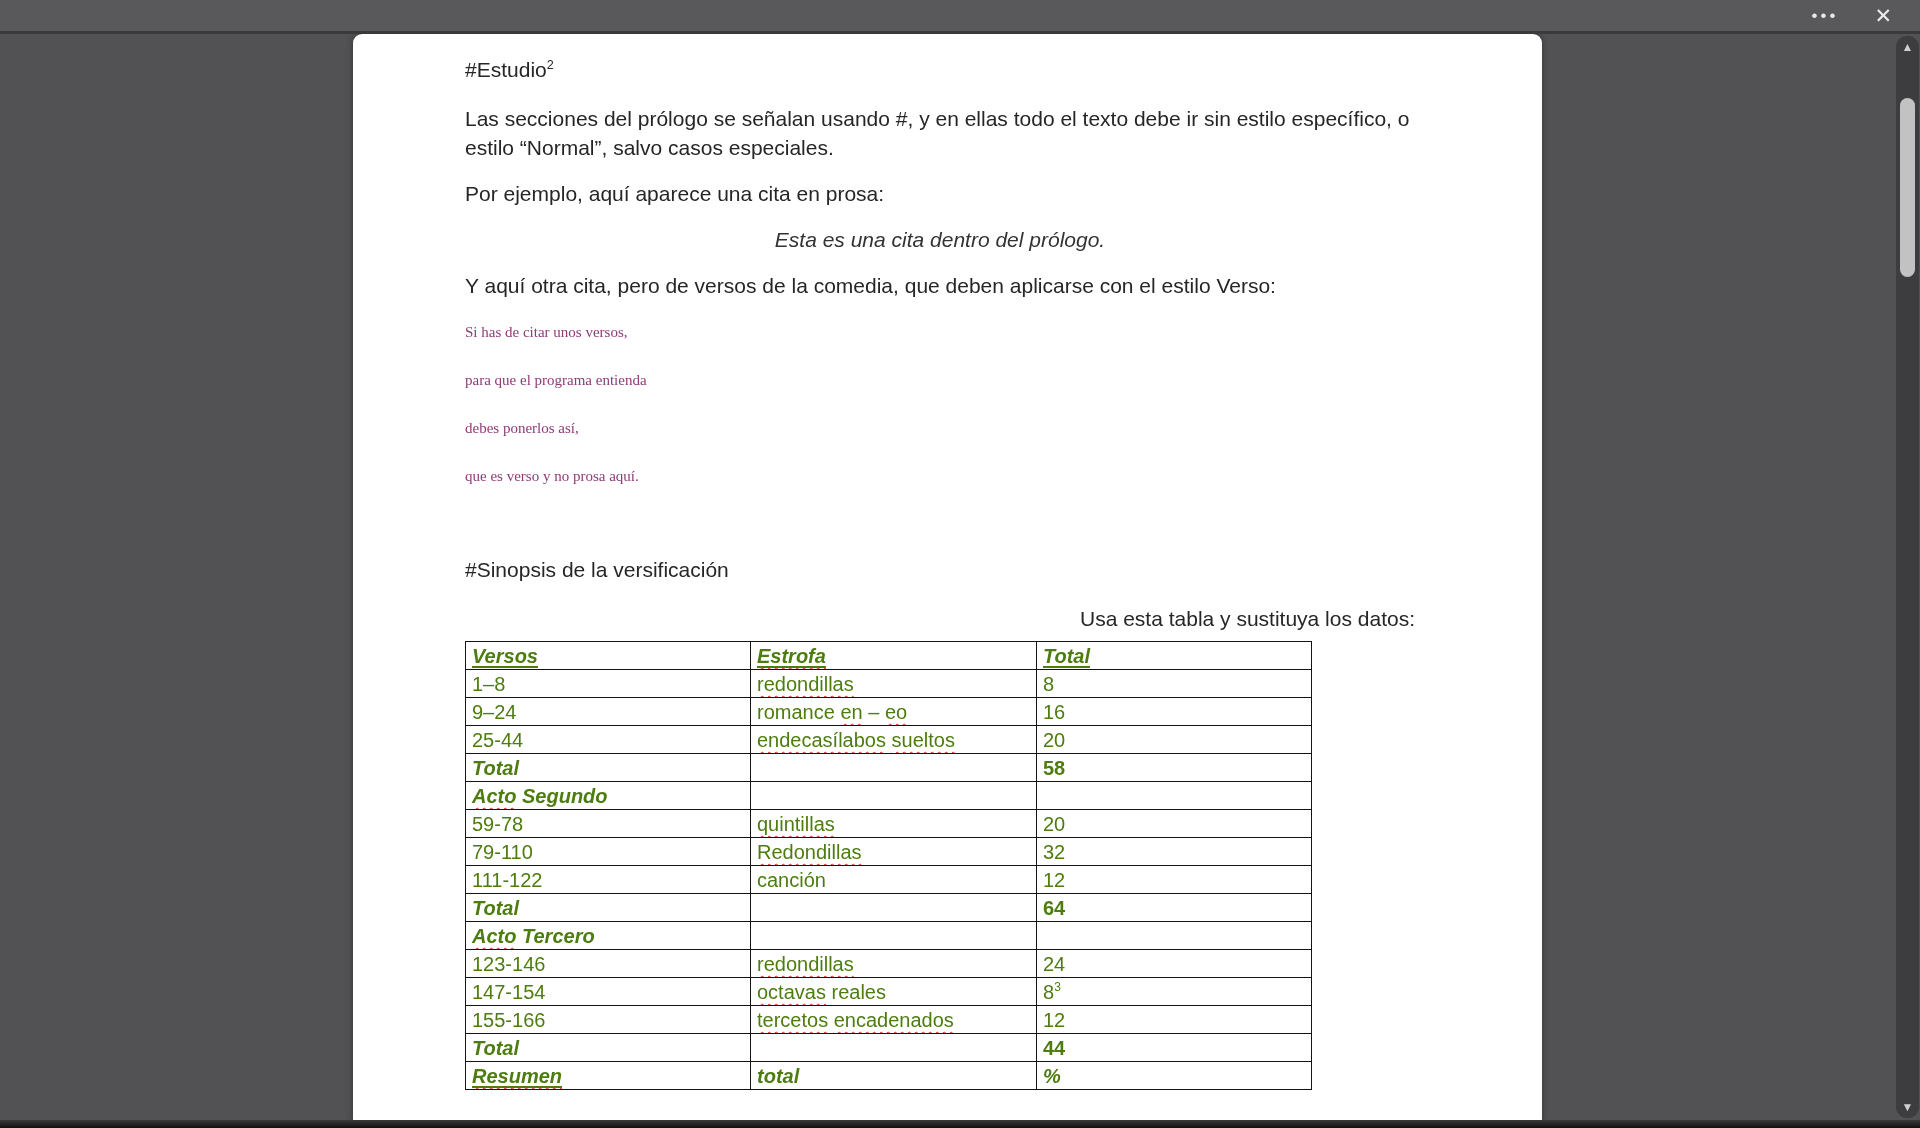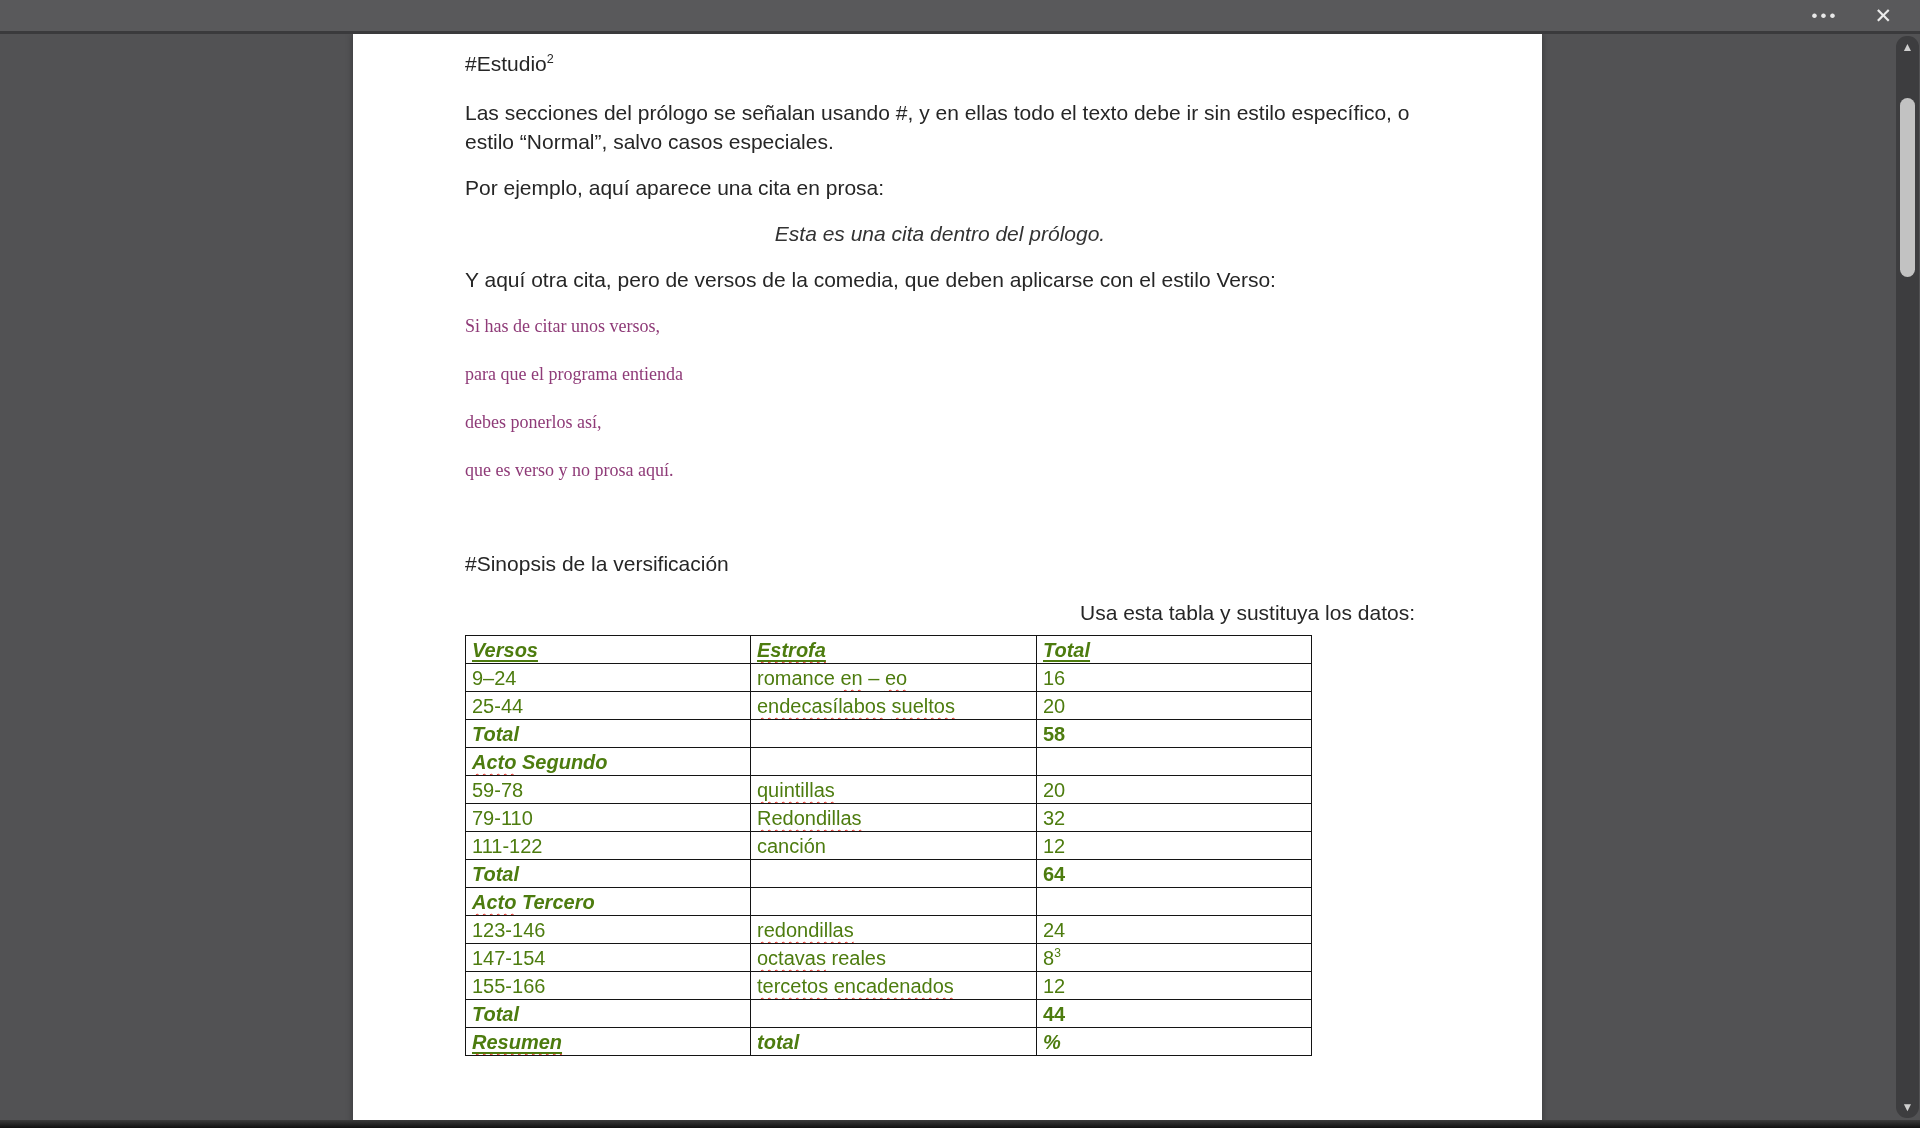--- a/index.html
+++ b/index.html
@@ -15,30 +15,30 @@
     gap: 36px; padding-right: 28px; z-index: 30;
   }
   .titlebar-sep { position: absolute; top: 31px; left: 0; width: 1920px; height: 3px; background: #3A3A3C; z-index: 30; }
   .more-btn { color: #E8E8E8; font-size: 17px; letter-spacing: 3px; line-height: 10px; cursor: default; }
   .close-btn { color: #ECECEC; font-size: 21px; line-height: 21px; cursor: default; }
 
   
   .page {
     position: absolute; left: 353px; top: 34px; width: 1189px; height: 1094px;
     background: #FFFFFF; box-shadow: 0 0 7px rgba(0,0,0,0.35);
-    padding: 15px 0 0 112px; color: #262626; z-index: 10;
+    padding: 21px 0 0 112px; color: #262626; z-index: 10; border-radius: 9px;
   }
   .content { width: 950px; font-size: 21px; line-height: 29px; }
   .content p { margin: 0 0 17px 0; }
   .content .heading { margin-bottom: 20px; }
   sup { font-size: 0.6em; vertical-align: super; line-height: 0; }
   .quote { text-align: center; font-style: italic; color: #333333; }
   .verse {
     font-family: "Liberation Serif", "DejaVu Serif", serif;
-    font-size: 18px; line-height: 31px; color: #8F3B78; margin: 0 0 14px 0;
+    font-size: 15px; line-height: 31px; color: #8F3B78; margin: 0 0 14px 0;
   }
   .spacer { height: 29px; margin-bottom: 17px; }
   .para4 { margin-bottom: 8px !important; text-align: right; }
 
   
   table.vers { border-collapse: collapse; table-layout: fixed; width: 846px; }
   table.vers td {
     border: 1.5px solid #141414; height: 28px; padding: 0 6px;
     font-size: 20px; line-height: 24px; vertical-align: middle;
     white-space: nowrap; overflow: hidden; color: #4d7c0f;
@@ -108,20 +108,25 @@
           <col style="width:286px">
           <col style="width:275px">
         </colgroup>
         <tbody>
             <tr class="row-header">
               <td><span class="u">Versos</span></td>
               <td><span class="u"><span class="m">Estrofa</span></span></td>
               <td><span class="u">Total</span></td>
             </tr>
             <tr class="row-data">
+              <td><span>1–8</span></td>
+              <td><span class="m">redondillas</span></td>
+              <td><span>8</span></td>
+            </tr>
+            <tr class="row-data">
               <td><span>9–24</span></td>
               <td><span>romance </span><span class="m">en</span><span> – </span><span class="m">eo</span></td>
               <td><span>16</span></td>
             </tr>
             <tr class="row-data">
               <td><span>25-44</span></td>
               <td><span class="m">endecasílabos</span><span> </span><span class="m">sueltos</span></td>
               <td><span>20</span></td>
             </tr>
             <tr class="row-total">

